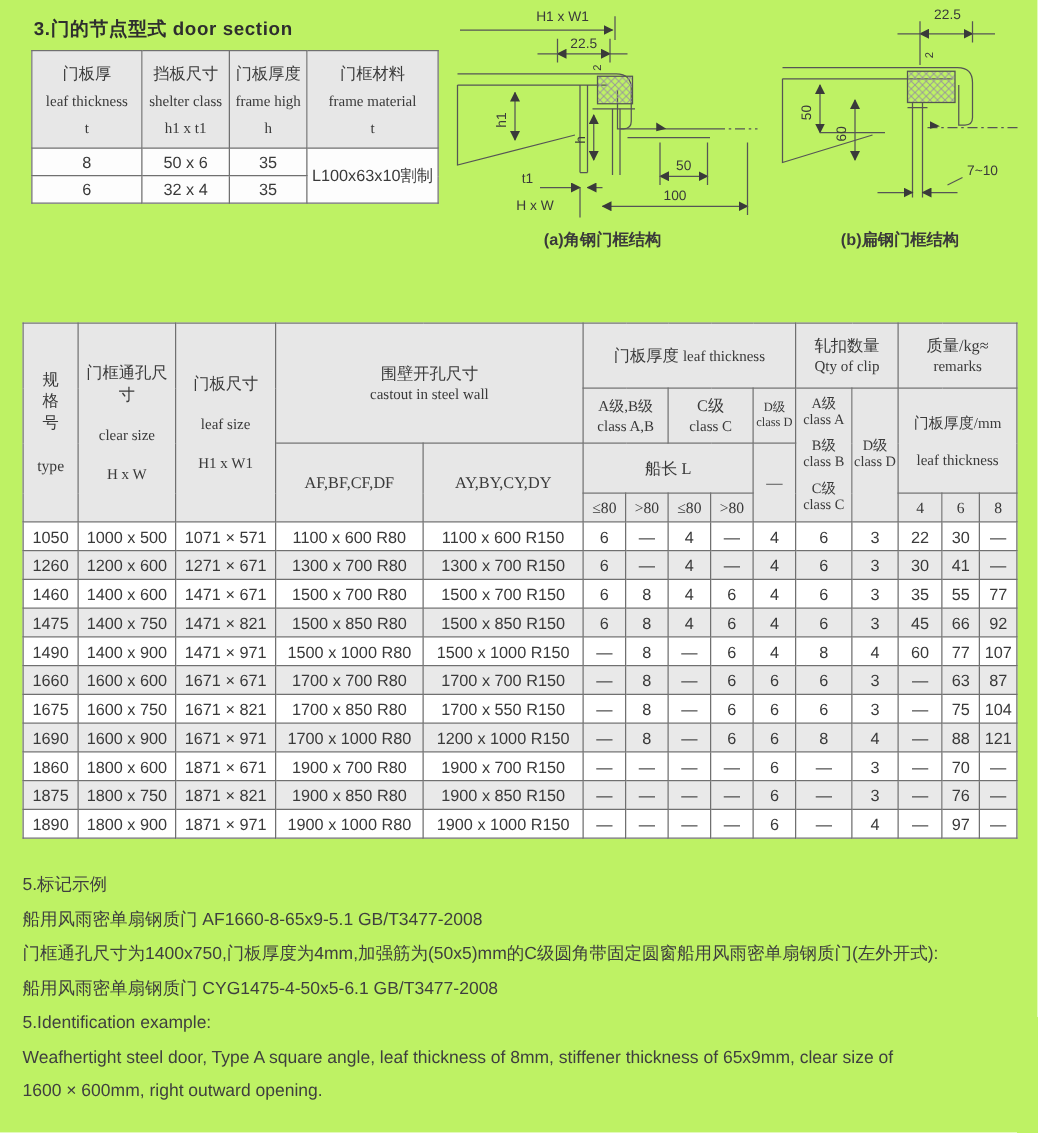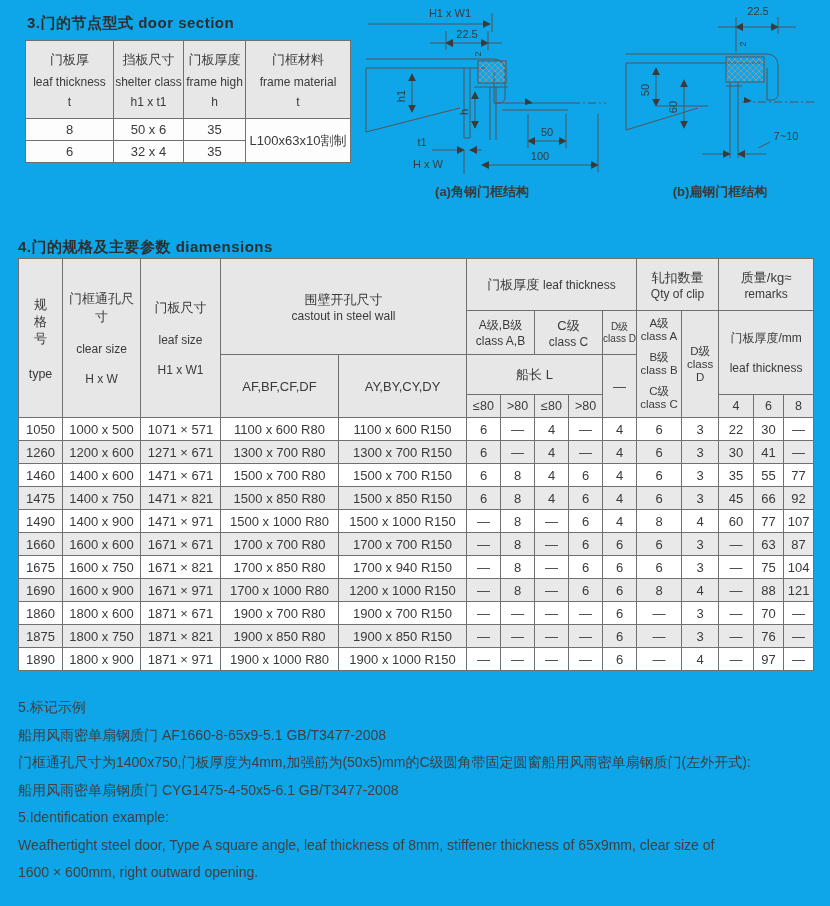--- a/index.html
+++ b/index.html
@@ -1,26 +1,26 @@
 <!DOCTYPE html>
 <html><head>
 <meta charset="utf-8">
 <style>
   * { margin:0; padding:0; box-sizing:border-box; }
   html,body { background:#ffffff; }
   body { font-family:"Liberation Sans","DejaVu Sans",sans-serif; color:#3a3a3a; }
-  #page { position:relative; width:830px; height:906px; background:#0ea5e9; overflow:hidden; }
+  #page { position:relative; width:830px; height:906px; background:#bef264; overflow:hidden; }
 
   .sec-title { position:absolute; font-weight:bold; font-size:15px; color:#2e2e2e; letter-spacing:0.5px; }
 
   
   table { border-collapse:collapse; table-layout:fixed; }
   th,td { border:1px solid #707070; text-align:center; vertical-align:middle;
           font-size:13px; color:#3a3a3a; font-weight:normal; overflow:hidden; }
-  thead th { background:#e7e7e7; }
+  thead th { background:#e7e7e7;font-family:Liberation Serif, serif; }
   .zh { font-size:13px; display:block; }
   .en { font-size:12px; display:block; }
   .gap { margin-top:16px; }
   .gap2 { margin-top:14px; }
 
   
   #sec3-table { position:absolute; left:25px; top:40px; width:325px; background:#fdfdfd; }
   #sec3-table thead th { height:78px; }
   #sec3-table tbody td { height:22px; background:#fdfdfd; }
   #sec3-table .en { margin-top:6px; }
@@ -219,21 +219,20 @@
         <text x="140" y="13" text-anchor="middle">22.5</text>
         <text x="128" y="42" text-anchor="middle" font-size="9" transform="rotate(-90 128 42)">2</text>
         <text x="31" y="88" text-anchor="middle" transform="rotate(-90 31 88)">50</text>
         <text x="59" y="105" text-anchor="middle" transform="rotate(-90 59 105)">60</text>
         <text x="168" y="138" text-anchor="middle">7~10</text>
         <text x="102" y="194" class="caption">(b)扁钢门框结构</text>
       </g>
     </svg>
   </div>
 
-  <div class="sec-title" style="left:18px; top:238px;">4.门的规格及主要参数 diamensions</div>
 
   <table id="sec4-table">
     <colgroup>
       <col style="width:44px">
         <col style="width:78px">
         <col style="width:80px">
       <col style="width:118px">
         <col style="width:128px">
       <col style="width:34px">
         <col style="width:34px">
@@ -426,21 +425,21 @@
           <td>3</td>
           <td>—</td>
           <td>63</td>
           <td>87</td>
         </tr>
         <tr>
           <td>1675</td>
           <td>1600 x 750</td>
           <td>1671 × 821</td>
           <td>1700 x 850 R80</td>
-          <td>1700 x 940 R150</td>
+          <td>1700 x 550 R150</td>
           <td>—</td>
           <td>8</td>
           <td>—</td>
           <td>6</td>
           <td>6</td>
           <td>6</td>
           <td>3</td>
           <td>—</td>
           <td>75</td>
           <td>104</td>

